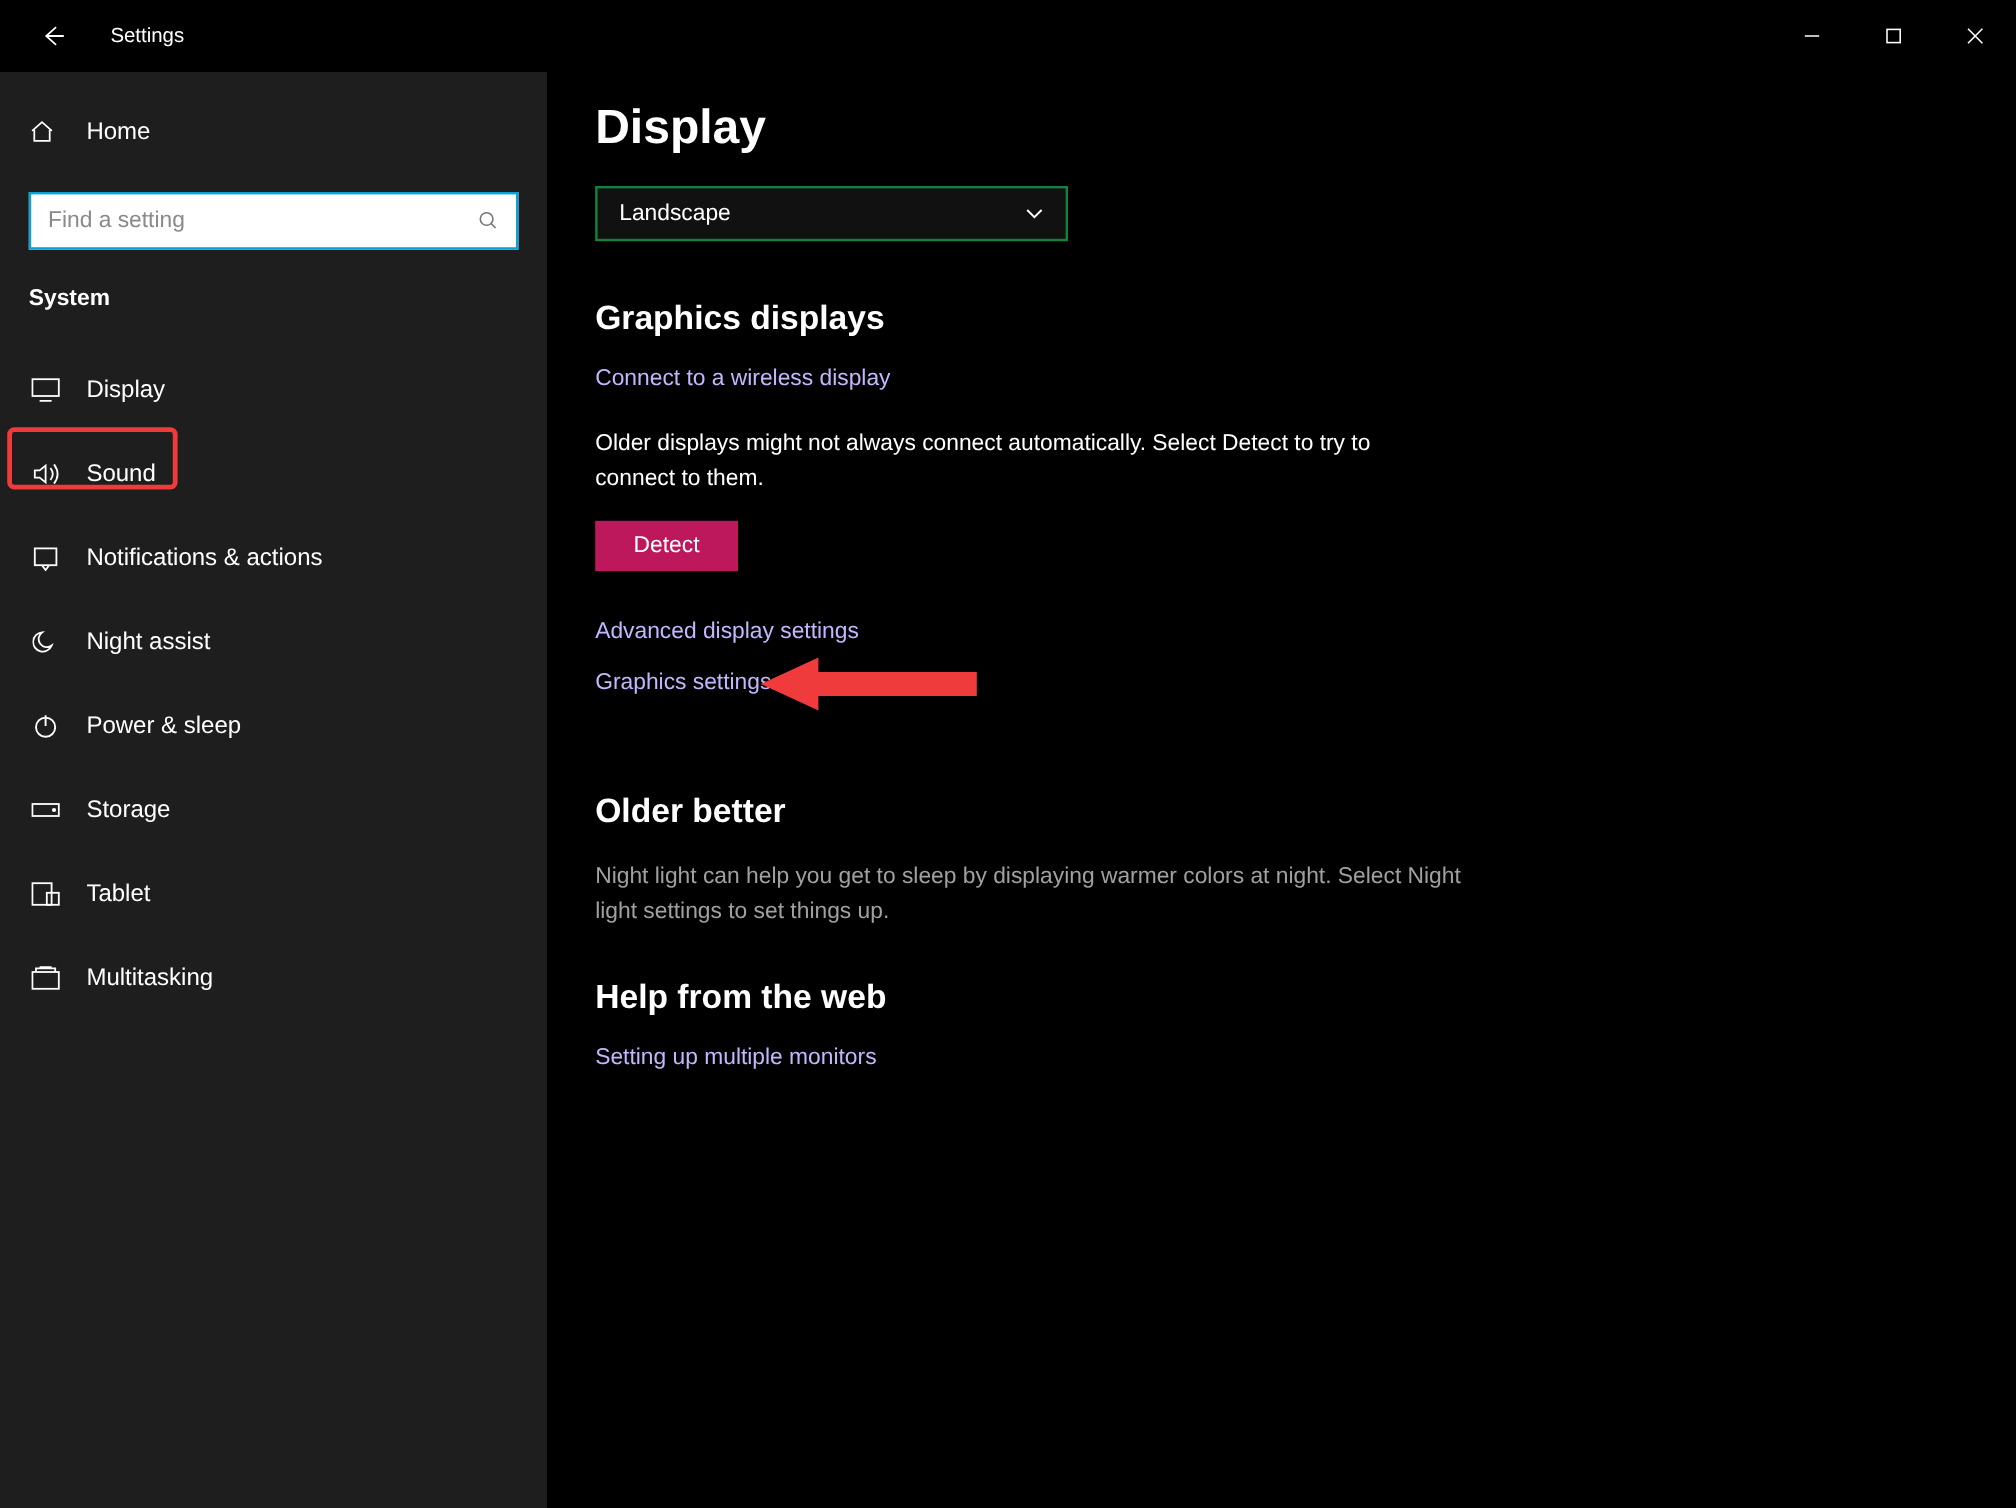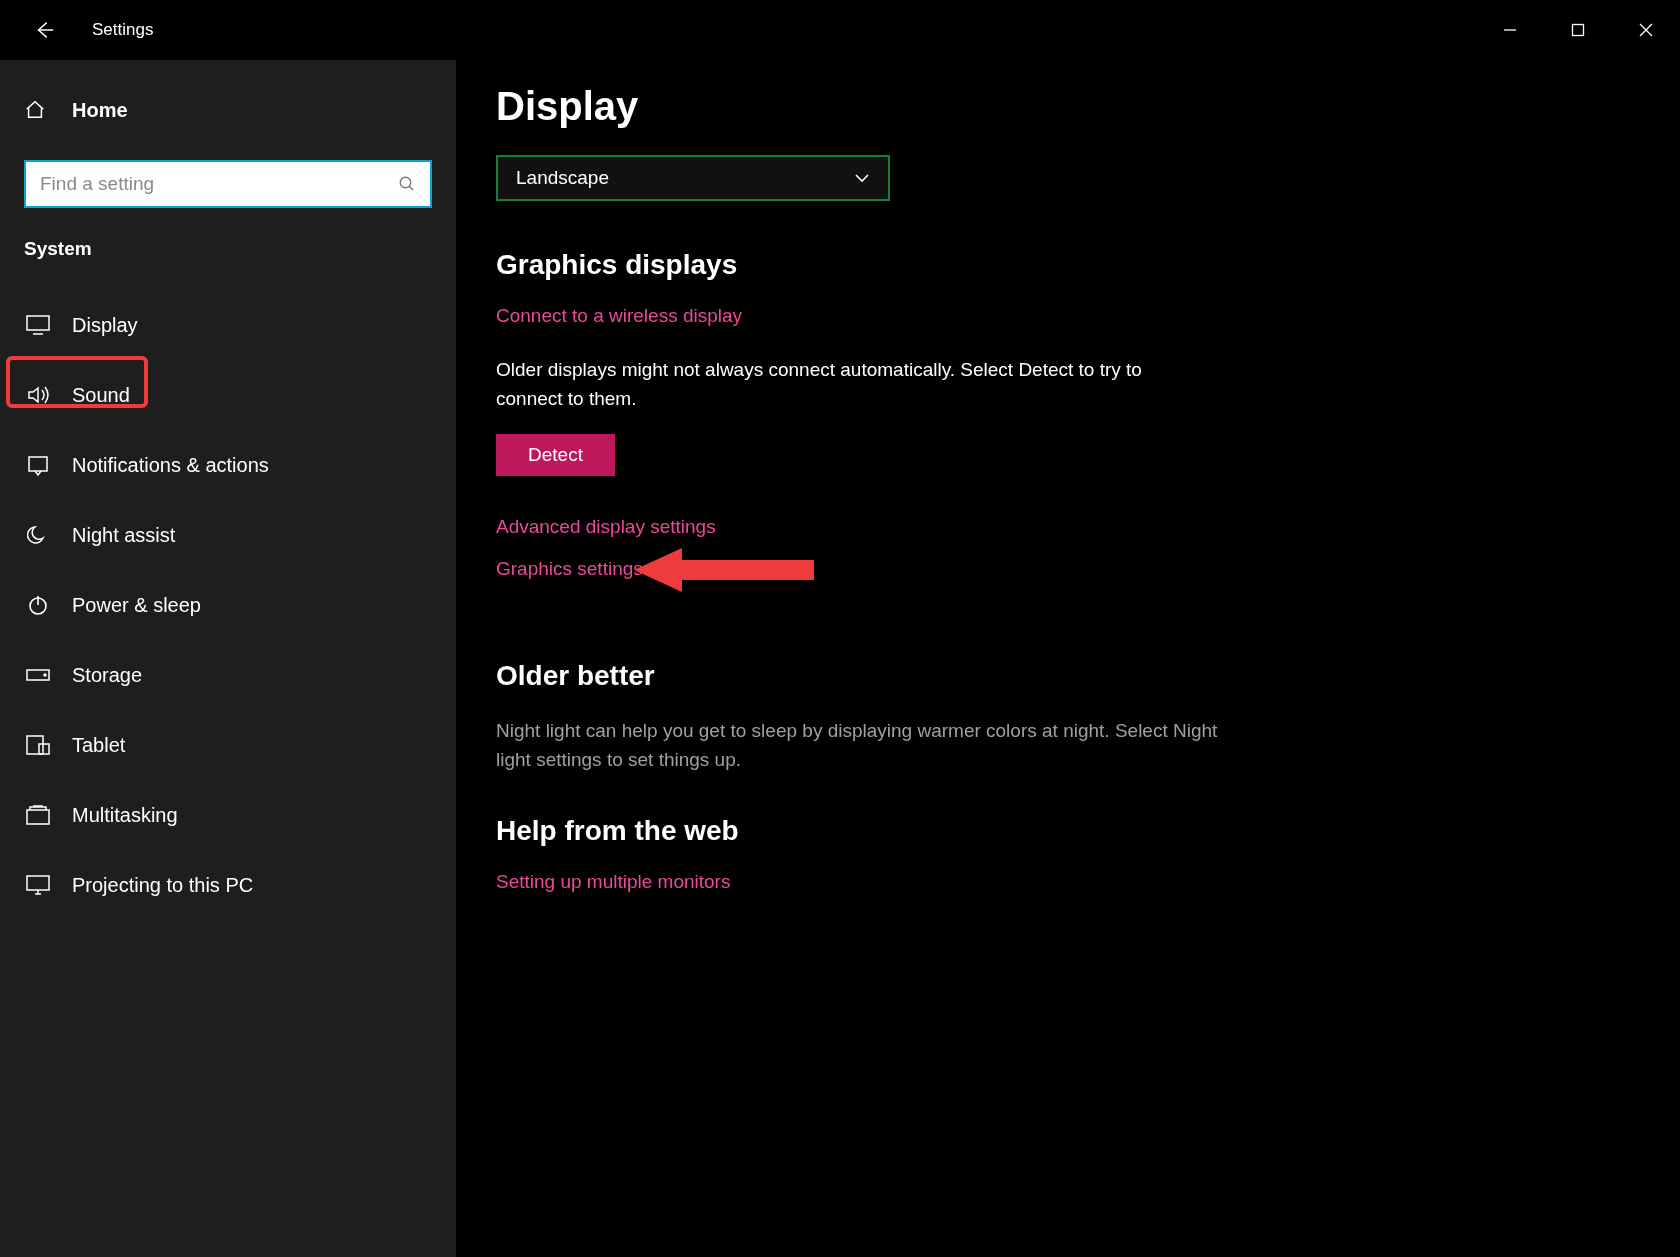--- a/index.html
+++ b/index.html
@@ -40,21 +40,21 @@
     padding-top:20px;
     position:relative;
   }
   .sidebar-home {
     display:flex; align-items:center;
     height:60px;
     padding-left:24px;
     margin-bottom:20px;
   }
   .sidebar-home .icon-wrap { width:28px; display:flex; align-items:center; }
-  .sidebar-home .label { font-size:20px; margin-left:20px;font-weight:bold; }
+  .sidebar-home .label { font-size:20px; margin-left:20px; }
 
   .search-box {
     margin:0 24px 30px 24px;
     height:48px;
     background:#fff;
     border:2px solid #0aa2d6;
     display:flex; align-items:center;
     padding:0 14px;
   }
   .search-box input {
@@ -104,21 +104,21 @@
     background:#111;
     display:flex; align-items:center; justify-content:space-between;
     padding:0 18px;
     font-size:19px;
     margin-bottom:48px;
   }
   h2.section {
     font-size:28px; font-weight:600; margin-bottom:24px;
   }
   .link {
-    color:#ec4899; font-size:19px; margin-bottom:28px; display:block;
+    color:#c4b5fd; font-size:19px; margin-bottom:28px; display:block;
   }
   .link.tight { margin-bottom:20px; }
   .body-text {
     font-size:19px; line-height:1.55; color:#fff; margin-bottom:20px; max-width:660px;
   }
   .muted-text {
     font-size:19px; line-height:1.55; color:#a0a0a0; margin-bottom:40px; max-width:740px;
   }
   .btn {
     background:#be185d; color:#fff; border:none;
@@ -256,30 +256,20 @@
       <li class="nav-item">
         <span class="icon-wrap">
           <svg width="24" height="20" viewBox="0 0 24 20" fill="none" stroke="#fff" stroke-width="1.5">
               <rect x="1" y="5" width="22" height="14"></rect>
               <path d="M4 5 V2 H20 V5"></path>
               <path d="M7 1 H17"></path>
             </svg>
         </span>
         <span class="label">Multitasking</span>
       </li>
-      <li class="nav-item">
-        <span class="icon-wrap">
-          <svg width="24" height="20" viewBox="0 0 24 20" fill="none" stroke="#fff" stroke-width="1.5">
-              <rect x="1" y="1" width="22" height="14"></rect>
-              <path d="M9 19 H15"></path>
-              <path d="M12 15 V19"></path>
-            </svg>
-        </span>
-        <span class="label">Projecting to this PC</span>
-      </li>
     </ul>
 
     <div class="highlight-box" style="left:6px; top:296px; width:142px; height:52px;"></div>
   </div>
 
   <div class="content content-rel">
     <div class="page-title">Display</div>
 
     <div class="dropdown">
       <span>Landscape</span>

